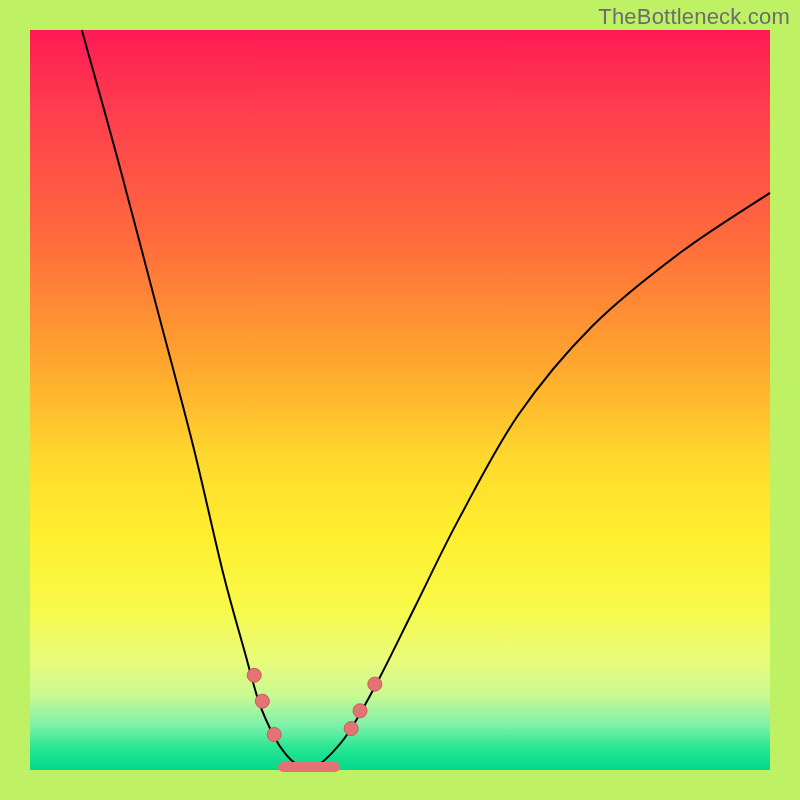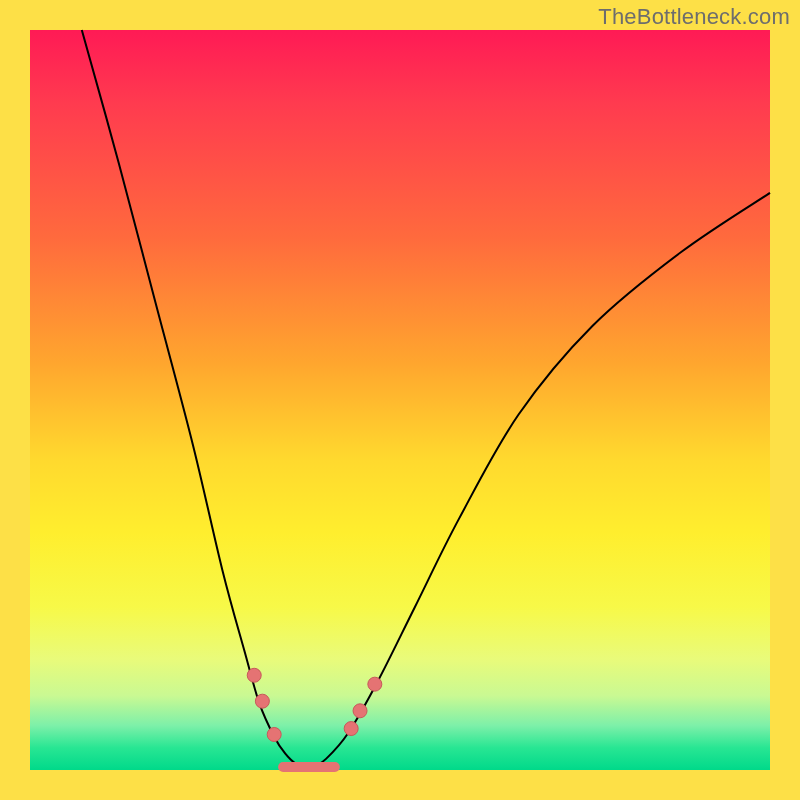--- a/index.html
+++ b/index.html
@@ -8,21 +8,21 @@
     width: 800px;
     height: 800px;
     background: #000;
     overflow: hidden;
     font-family: Arial, Helvetica, sans-serif;
   }
   .outer {
     position: relative;
     width: 800px;
     height: 800px;
-    background: #fde047;
+    background: #bef264;
   }
   .plot-area {
     position: absolute;
     left: 30px;
     top: 30px;
     width: 740px;
     height: 740px;
     
     background: linear-gradient(
       to bottom,

